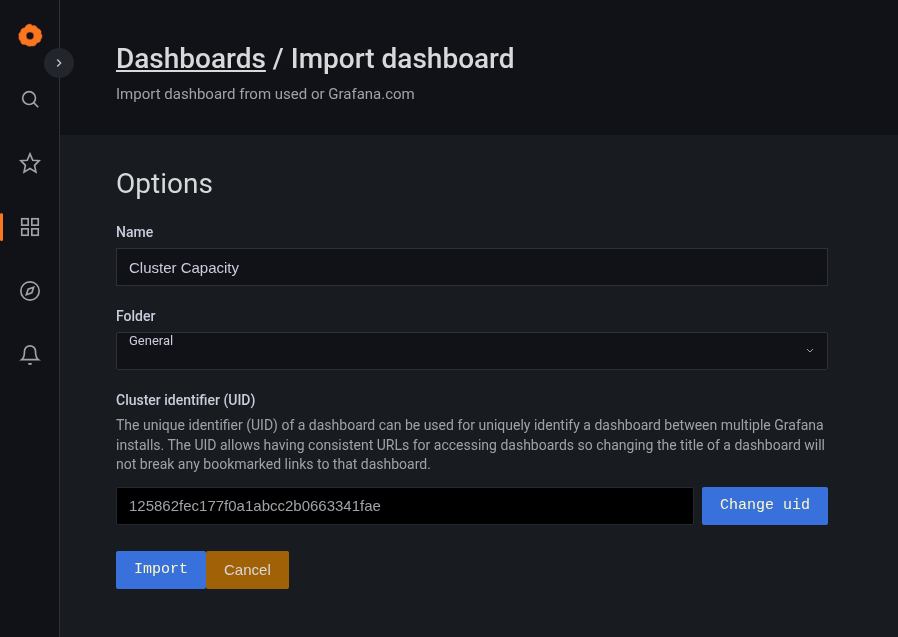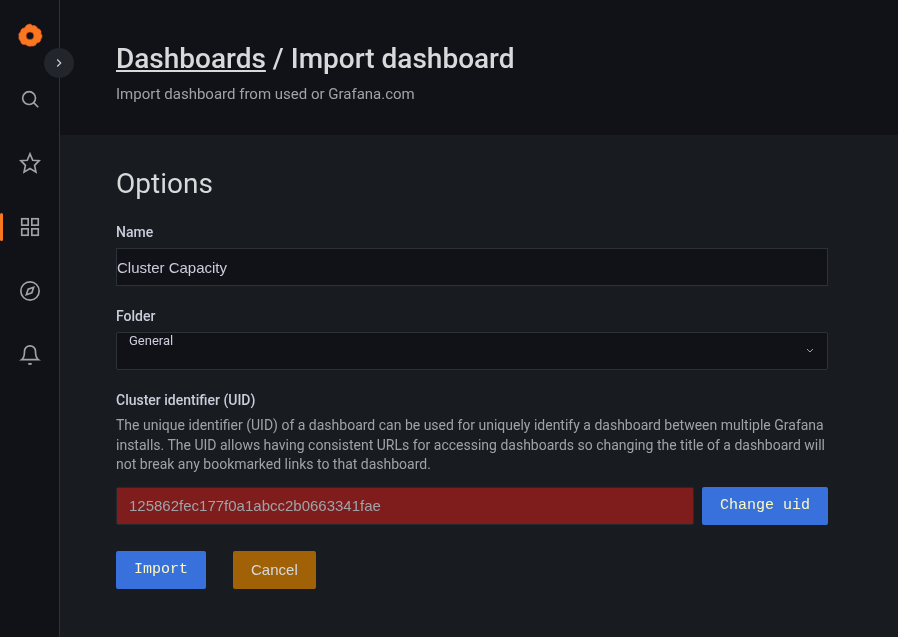--- a/index.html
+++ b/index.html
@@ -137,21 +137,21 @@
       margin-bottom: 12px;
     }
     .input {
       width: 100%;
       height: 38px;
       background: #111217;
       border: 1px solid #2c3235;
       border-radius: 0;
       color: #ccccdc;
       font-size: 15px;
-      padding: 0 0;
+      padding: 0 12px;
       outline: none;
     }
     .select-wrap {
       position: relative;
     }
     .select {
       width: 100%;
       height: 38px;
       background: #111217;
       border: 1px solid #2c3235;
@@ -177,21 +177,21 @@
       fill: none;
       stroke-width: 2;
     }
     .uid-row {
       display: flex;
       gap: 8px;
     }
     .uid-input {
       flex: 1;
       height: 38px;
-      background: #7f1d1d;
+      background: #000000;
       border: 1px solid #25282e;
       border-radius: 2px;
       color: #9fa3a8;
       font-size: 15px;
       padding: 0 12px;
       outline: none;
     }
     .btn {
       height: 38px;
       padding: 0 18px;
@@ -208,21 +208,21 @@
       background: #3871dc;
       color: #fef9c3;
       font-family: Liberation Mono, monospace;
     }
     .btn-secondary {
       background: #a16207;
       color: #d8d9da;
     }
     .button-row {
       display: flex;
-      gap: 27px;
+      gap: 0;
       margin-top: 26px;
     }
   </style>
 </head>
 <body>
 
 <div class="sidebar">
   <div class="sidebar-item logo-icon">
     <svg viewBox="0 0 36 36">
       <path d="M18 4 C14 4 12 7 11 9 C8 9 6 11 6 14 C4 15 3 17 4 20 C3 22 4 24 6 26 C6 29 9 31 12 30 C14 32 17 33 20 32 C23 33 26 31 27 28 C30 28 32 26 32 23 C34 21 34 18 32 16 C33 13 31 10 28 10 C27 7 24 5 21 6 C20 5 19 4 18 4 Z M18 14 A5 5 0 1 1 18 24 A5 5 0 1 1 18 14 Z" fill="#f8771f" stroke="#f05a28" stroke-width="0.8"></path>

